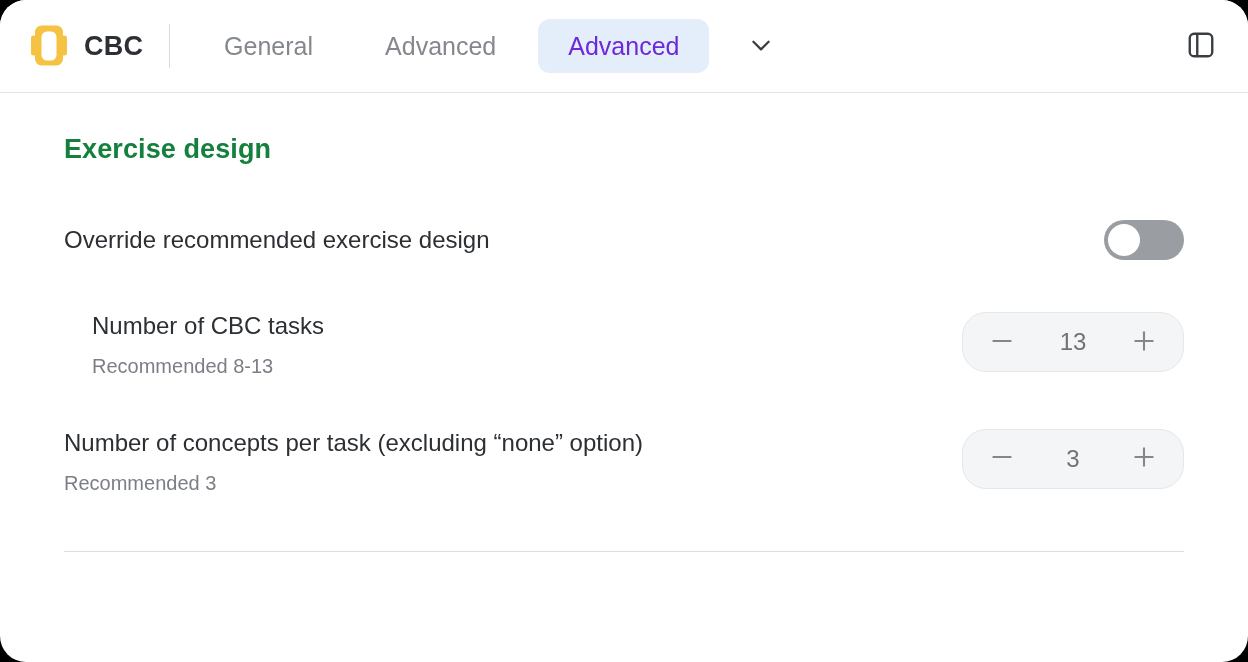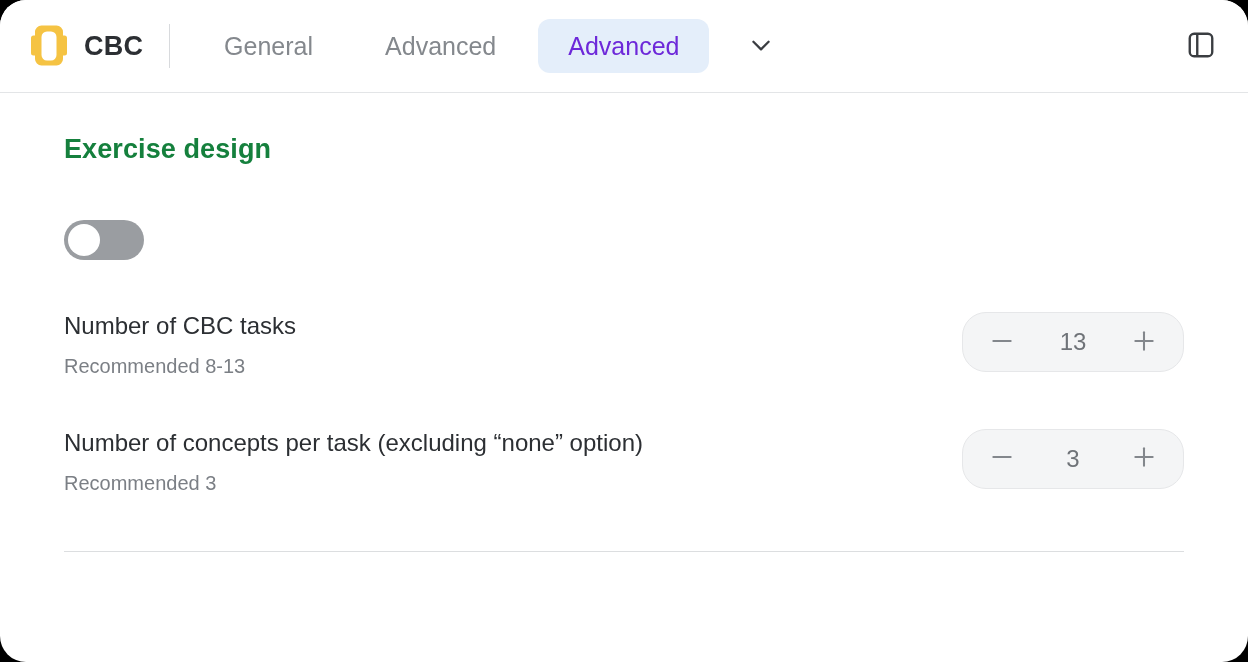--- a/index.html
+++ b/index.html
@@ -137,21 +137,21 @@
   }
 
   .setting-row {
     display: flex;
     align-items: flex-start;
     justify-content: space-between;
     gap: 24px;
   }
 
   .row-toggle { margin-top: 52px; align-items: center; min-height: 46px; }
-  .row-stepper-1 { margin-top: 49px; }
+  .row-stepper-1 { margin-top: 49px; margin-left: 28px; }
   .row-stepper-2 { margin-top: 51px; }
 
   .row-text { flex: 1 1 auto; min-width: 0; }
 
   .row-label {
     font-size: 24px;
     color: #2c2f33;
     line-height: 1.2;
     white-space: nowrap;
   }
@@ -270,20 +270,23 @@
         </svg>
       </span>
     </button>
   </div>
 
   <div class="content">
 
     <h1 class="section-title">Exercise design</h1>
 
     <div class="setting-row row-toggle">
+      <div class="row-text">
+        <div class="row-label">Override recommended exercise design</div>
+      </div>
       <div class="row-control">
         <button class="toggle">
           <span class="knob"></span>
         </button>
       </div>
     </div>
 
     <div class="setting-row row-stepper-1">
       <div class="row-text">
         <div class="row-label">Number of CBC tasks</div>

